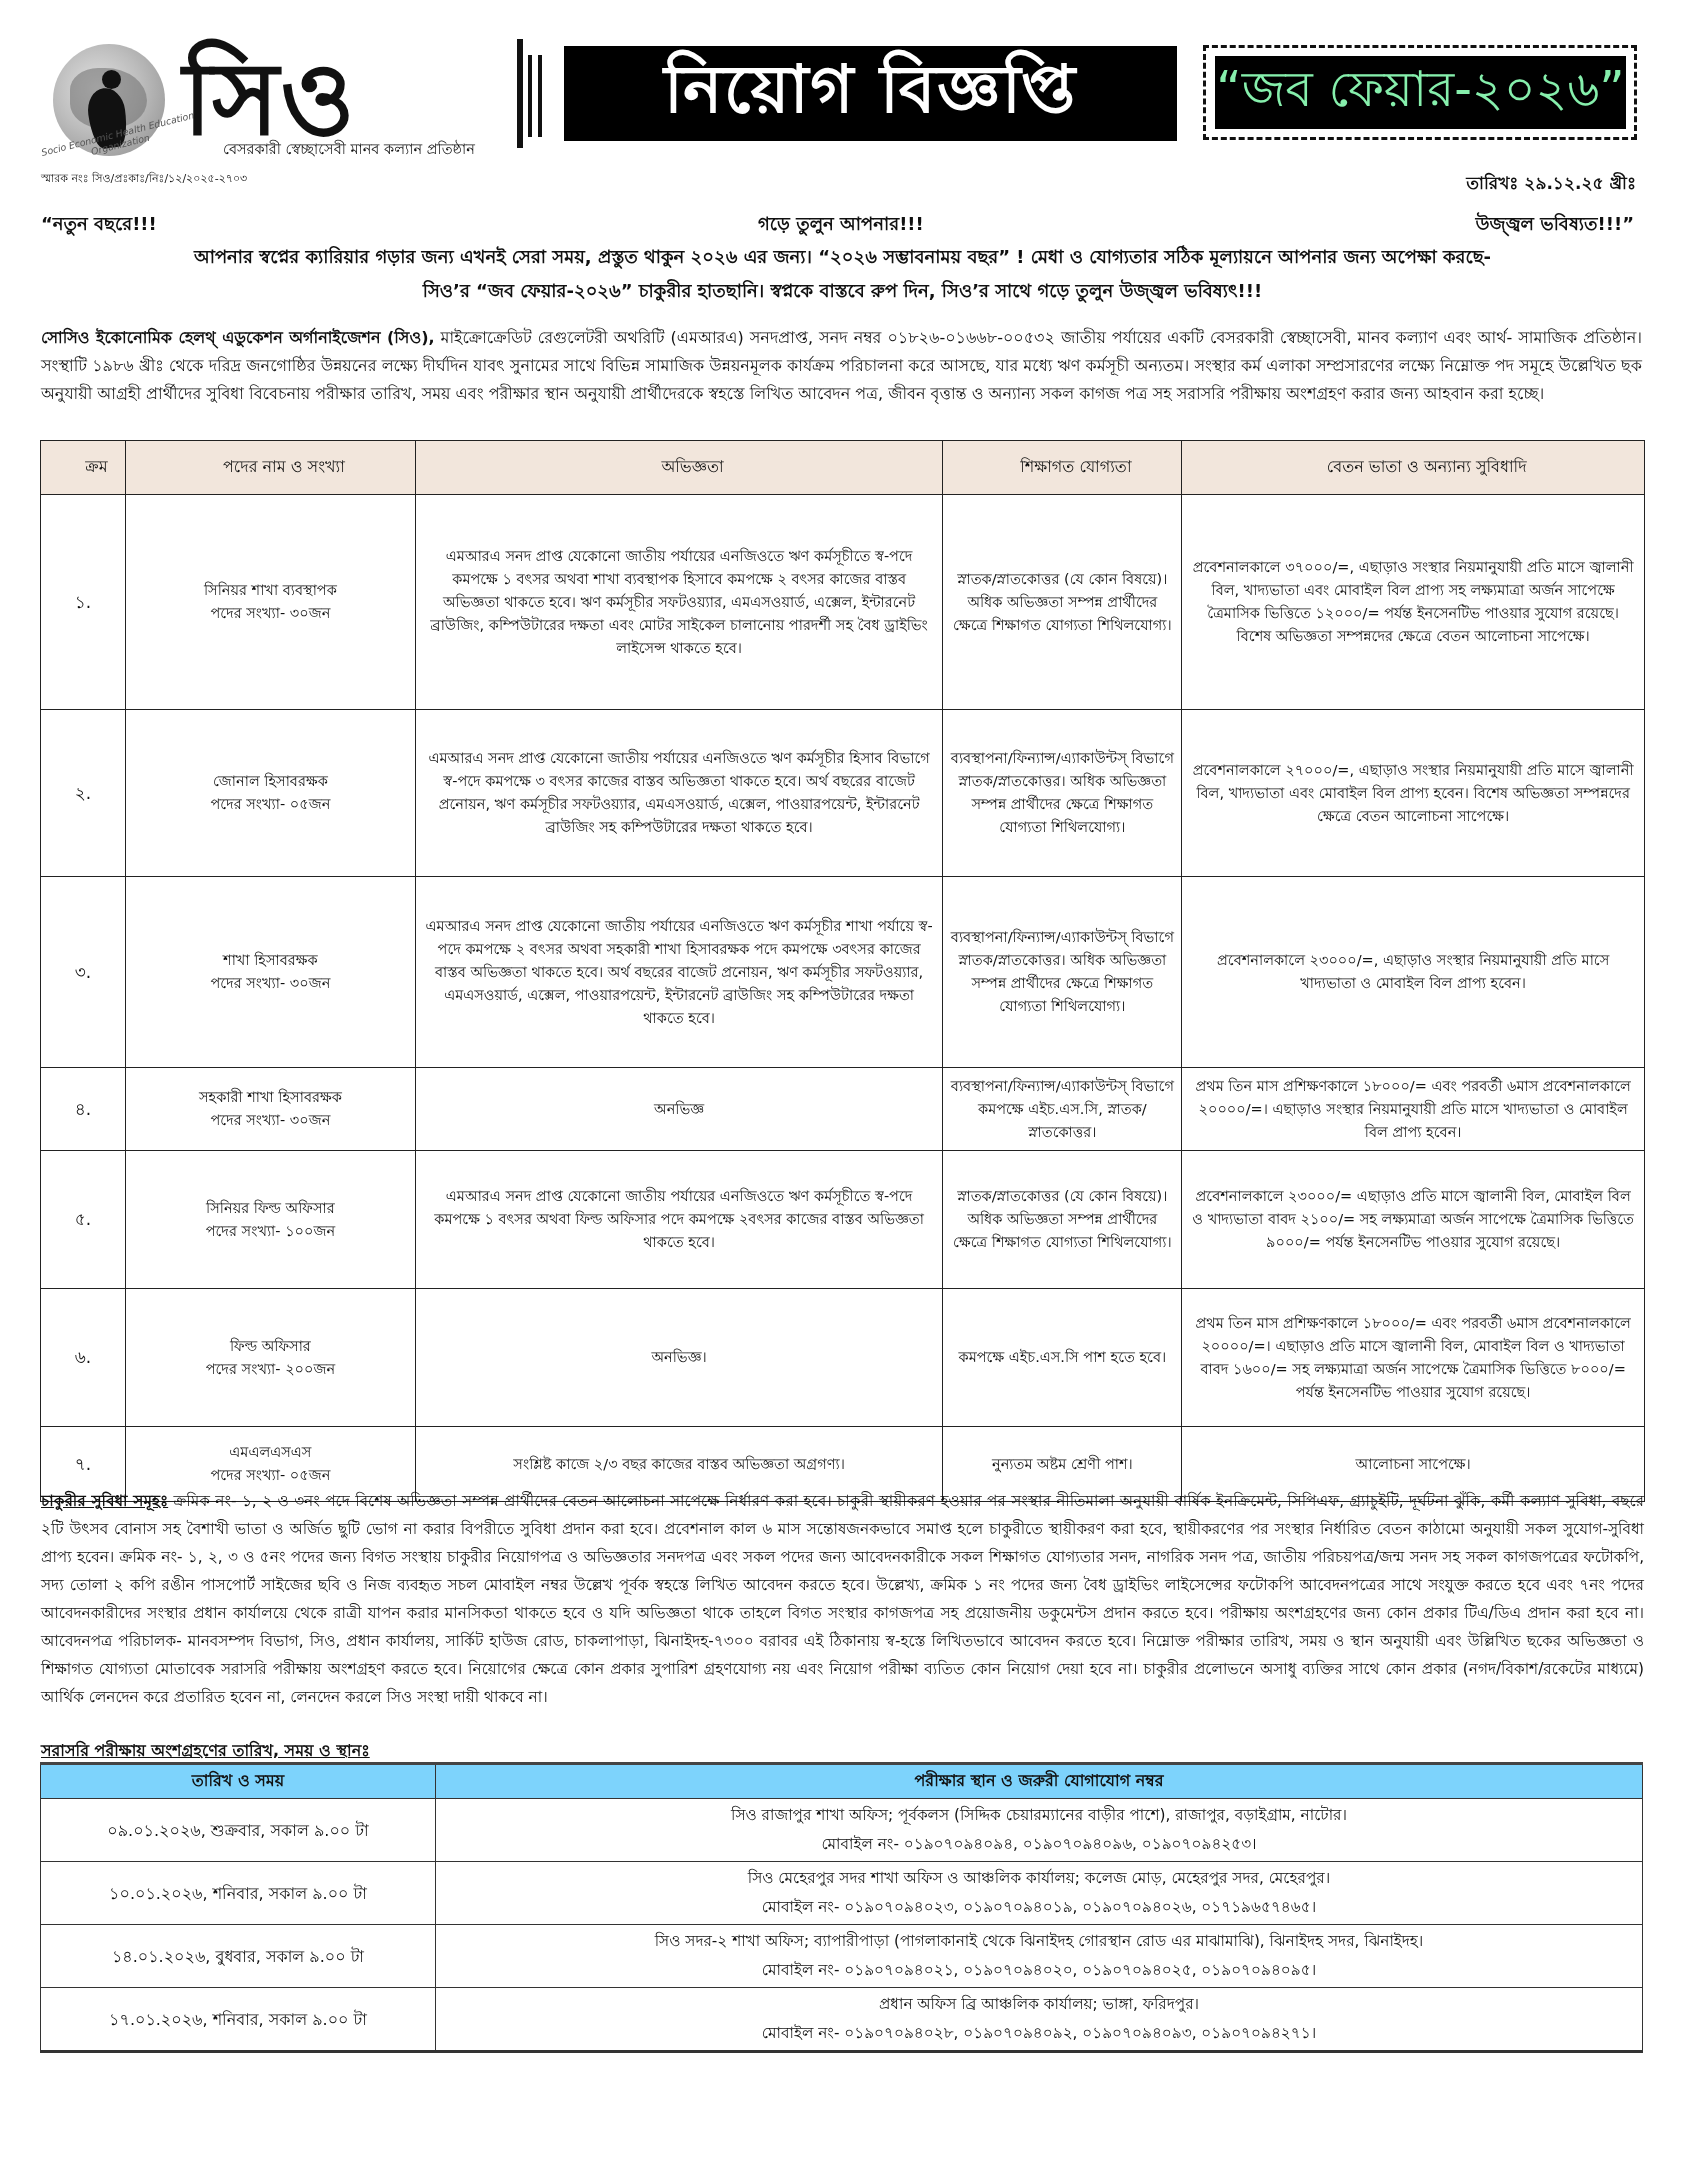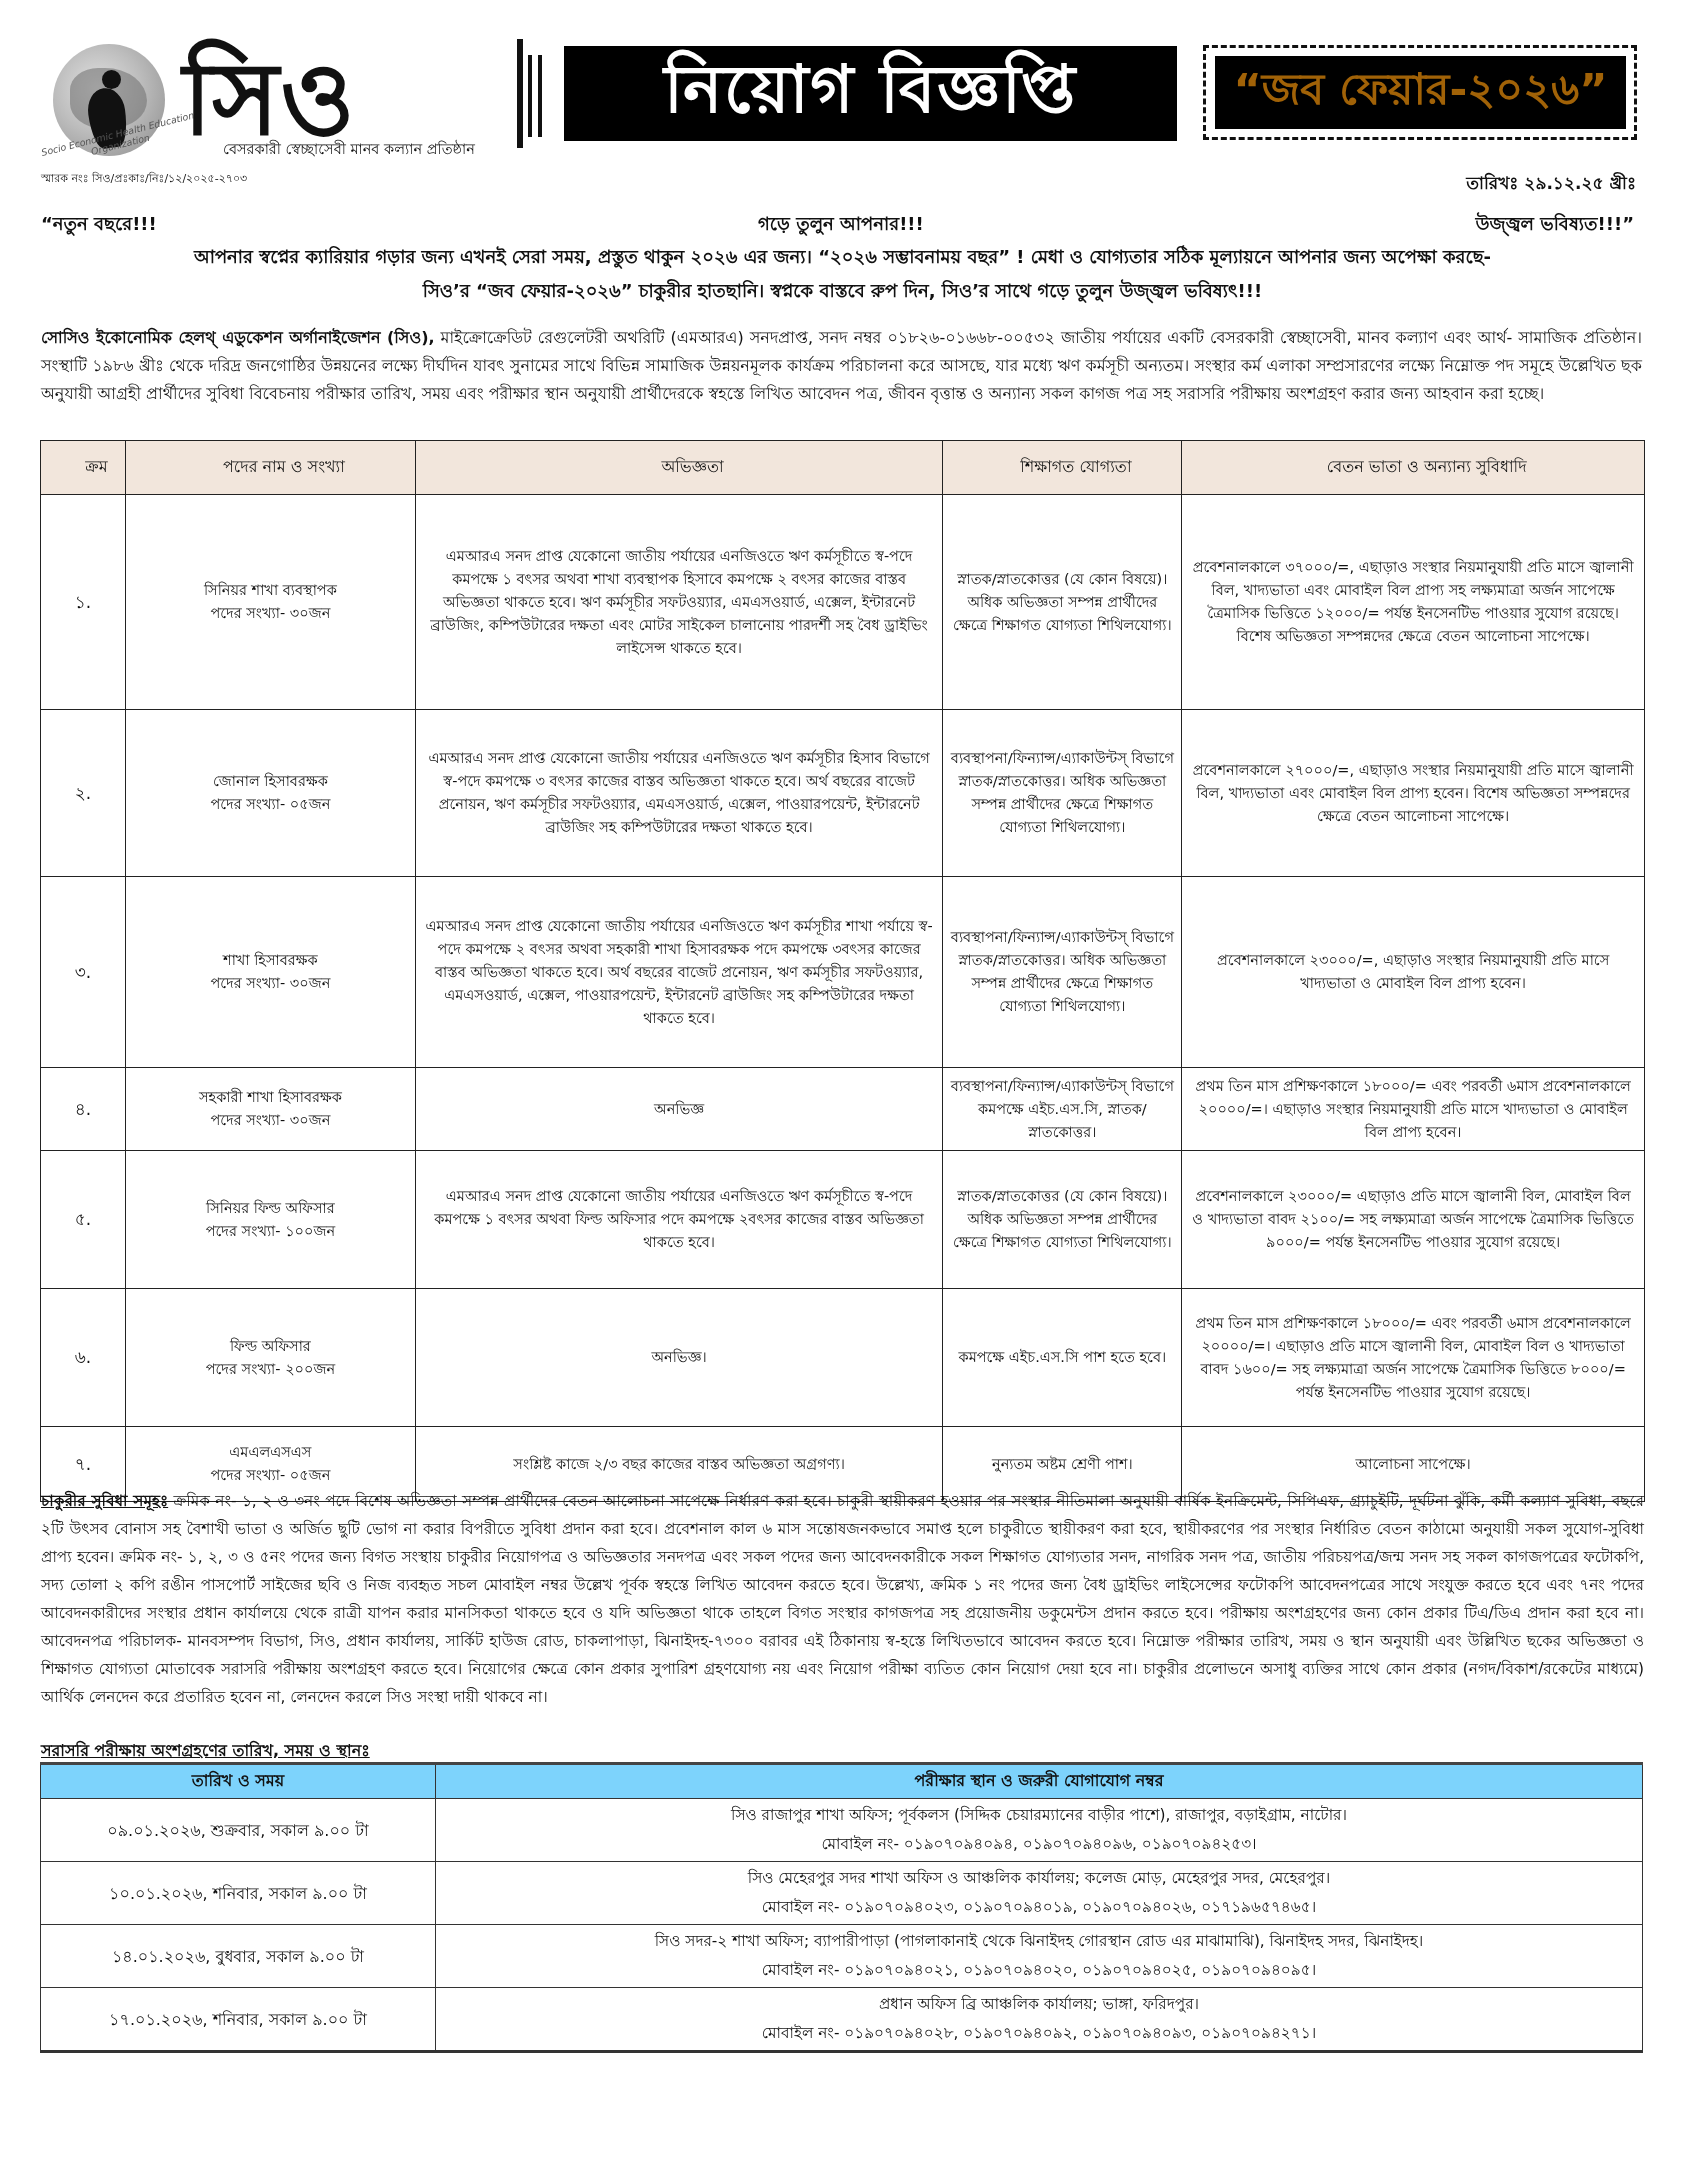--- a/index.html
+++ b/index.html
@@ -15,22 +15,22 @@
   #logo-globe .figure-head { position:absolute; left:49px; top:25.6px; width:19px; height:19px; border-radius:50%; background:#111; }
   #logo-globe .figure-body { position:absolute; left:36px; top:44px; width:37px; height:60px;
     background:#111; border-radius:50% 50% 30% 30% / 40% 40% 60% 60%; transform:rotate(-8deg); }
   #logo-ring-text { left:34px; top:128px; width:170px; font-size:9.4px; color:#555; font-style:italic; text-align:center; transform:rotate(-14deg); }
   #brand-name { left:183px; top:49px; font-size:101px; font-weight:bold; line-height:1; letter-spacing:1.7px; }
   #brand-tagline { left:223px; top:138px; font-size:14.5px; }
   .vbar { top:39px; width:6px; height:109px; background:#111; }
   #title-box { left:564px; top:46px; width:613px; height:95px; background:#000; color:#fff;
     display:flex; align-items:center; justify-content:center; font-size:66px; font-weight:bold; letter-spacing:1.7px; }
   #fair-outer { left:1203px; top:45px; width:434px; height:95px; border:3.4px dashed #111; box-sizing:border-box; }
-  #fair-inner { left:1215px; top:56px; width:411px; height:73px; background:#000; color:#a16207;
-    display:flex; align-items:center; justify-content:center; font-size:43px; font-weight:bold; }
+  #fair-inner { left:1215px; top:56px; width:411px; height:73px; background:#000; color:#86efac;
+    display:flex; align-items:center; justify-content:center; font-size:49px; font-weight:normal; }
 
   #memo-no { left:41px; top:170px; font-size:11px; font-weight:normal; }
   #memo-date { right:49px; top:170px; font-size:17px; font-weight:bold; }
 
   .slogan { top:210px; font-size:18px; font-weight:bold; }
   .lead { width:1685px; left:0; text-align:center; font-size:18px; font-weight:bold; }
 
   #intro { left:41px; top:324px; width:1601px; font-size:16px; line-height:28px; text-align:justify; }
   #intro b { font-weight:bold; }
 

